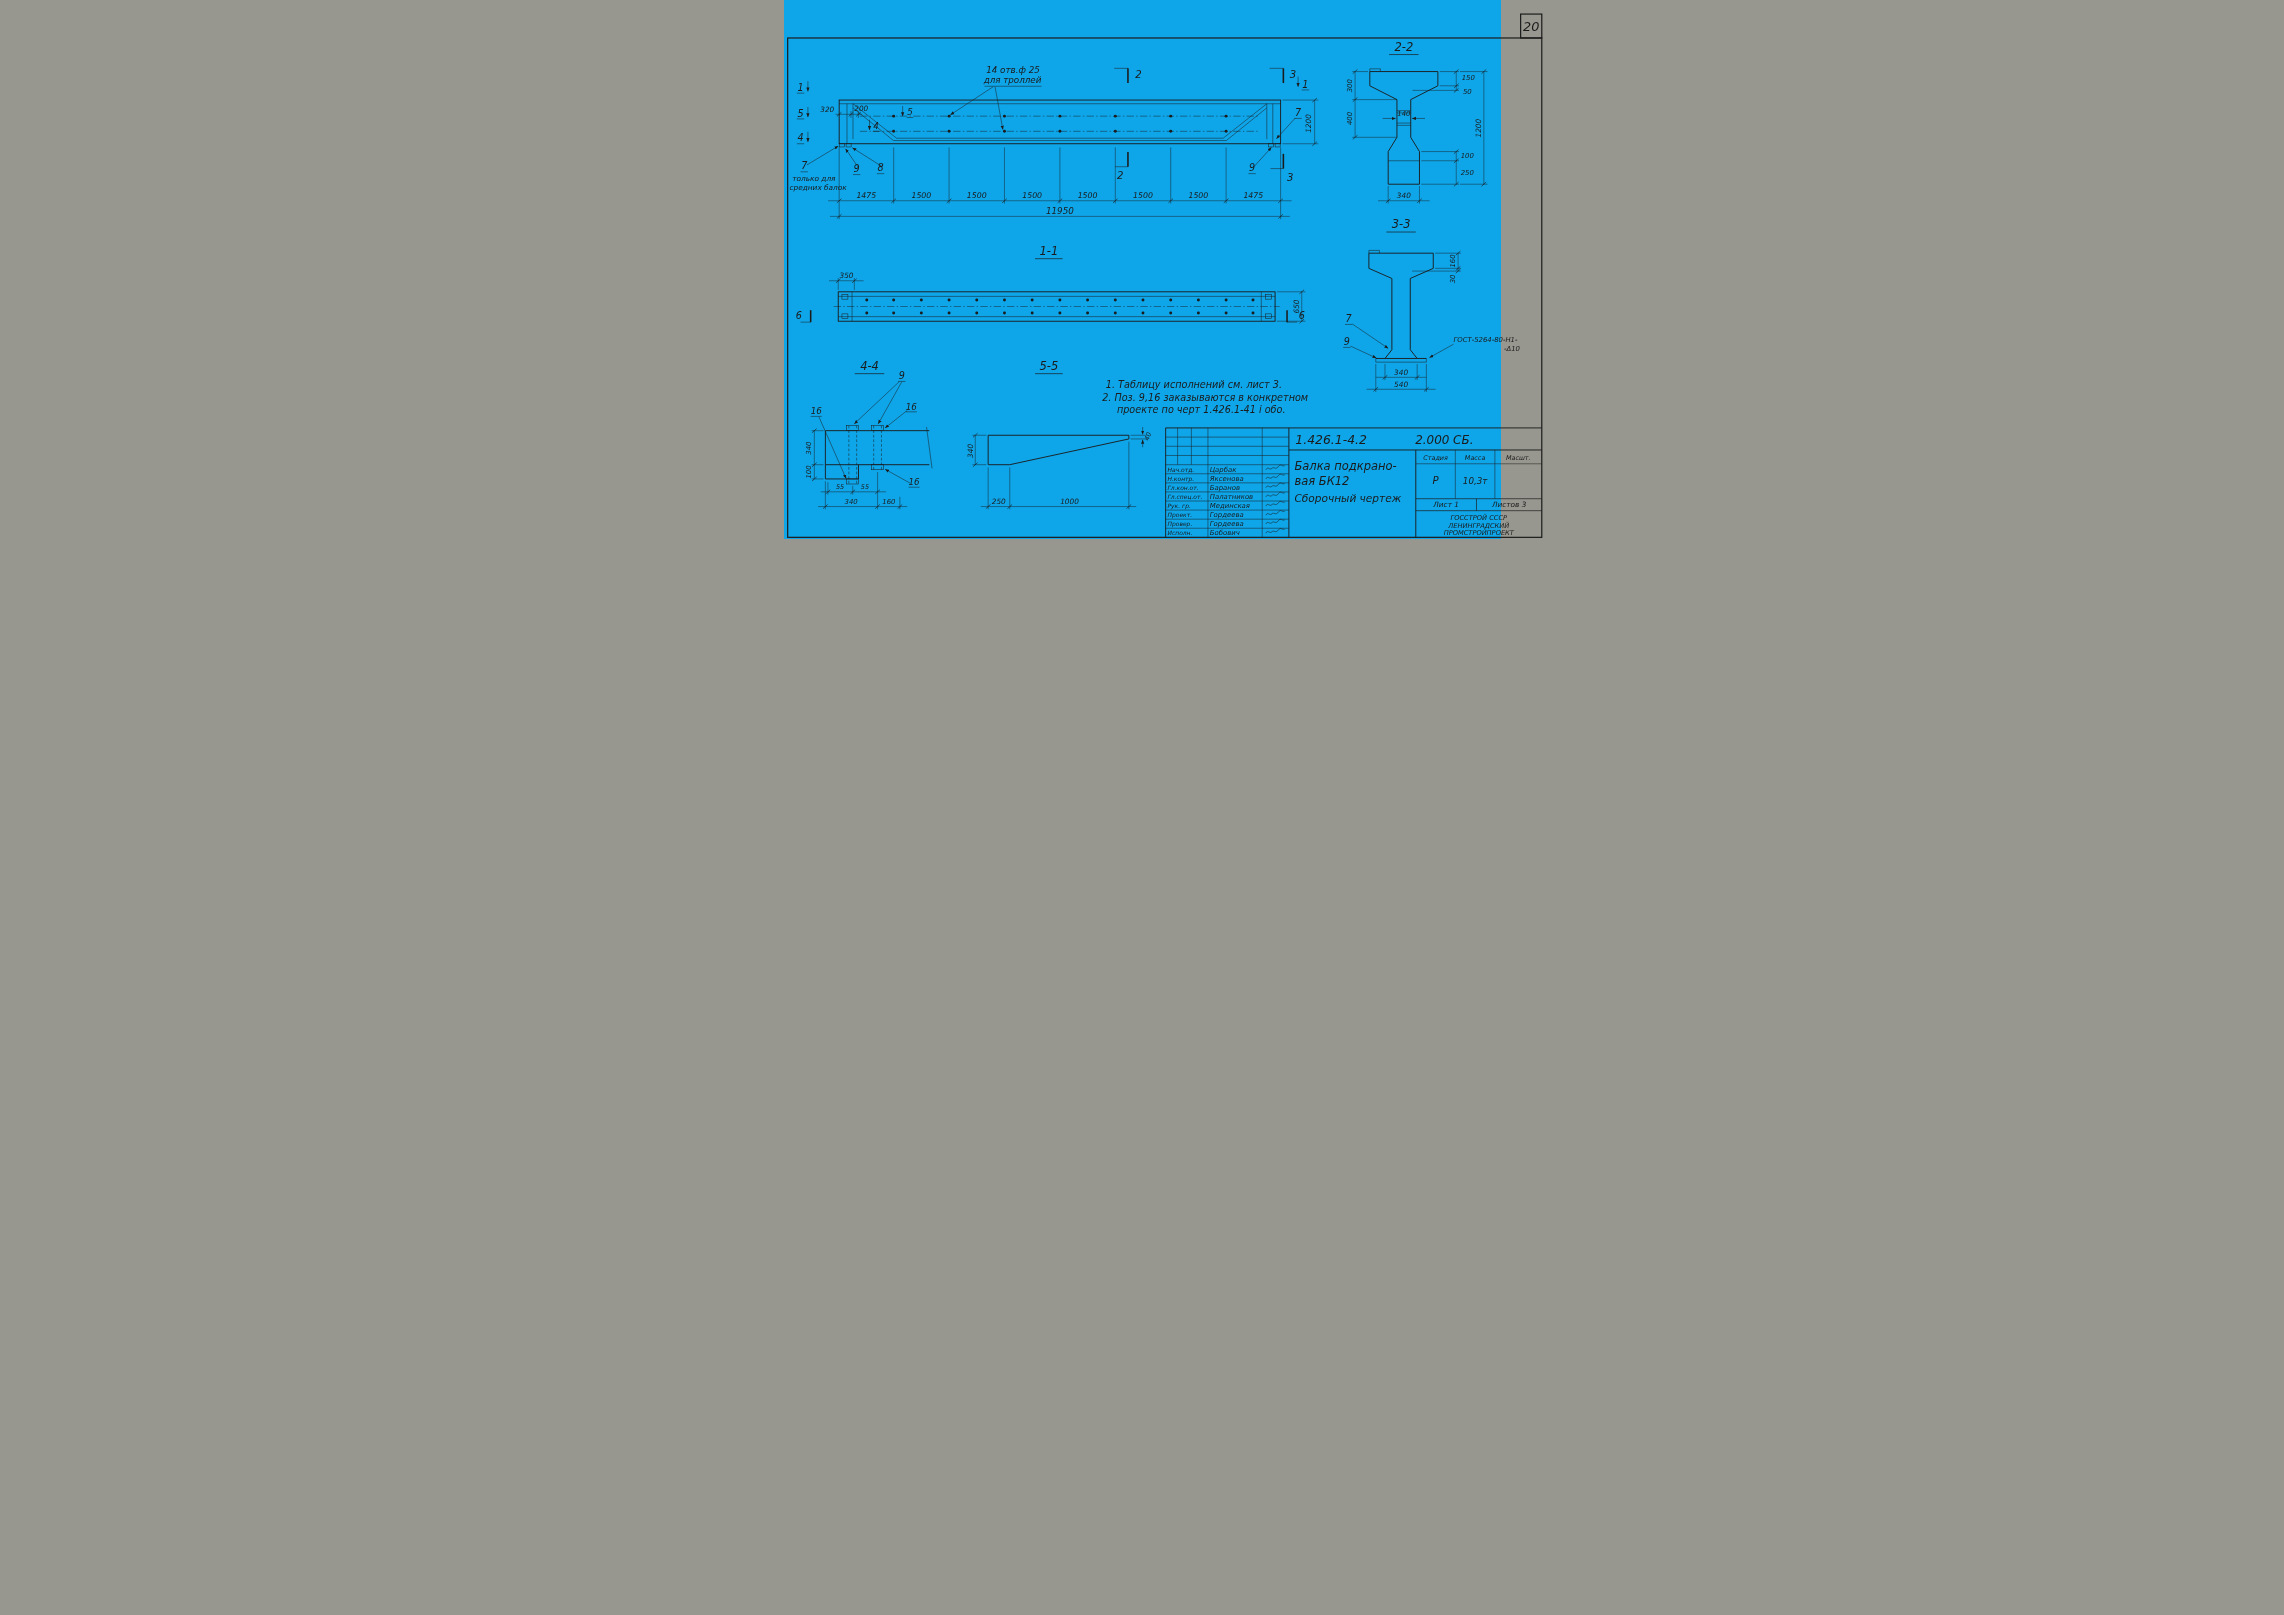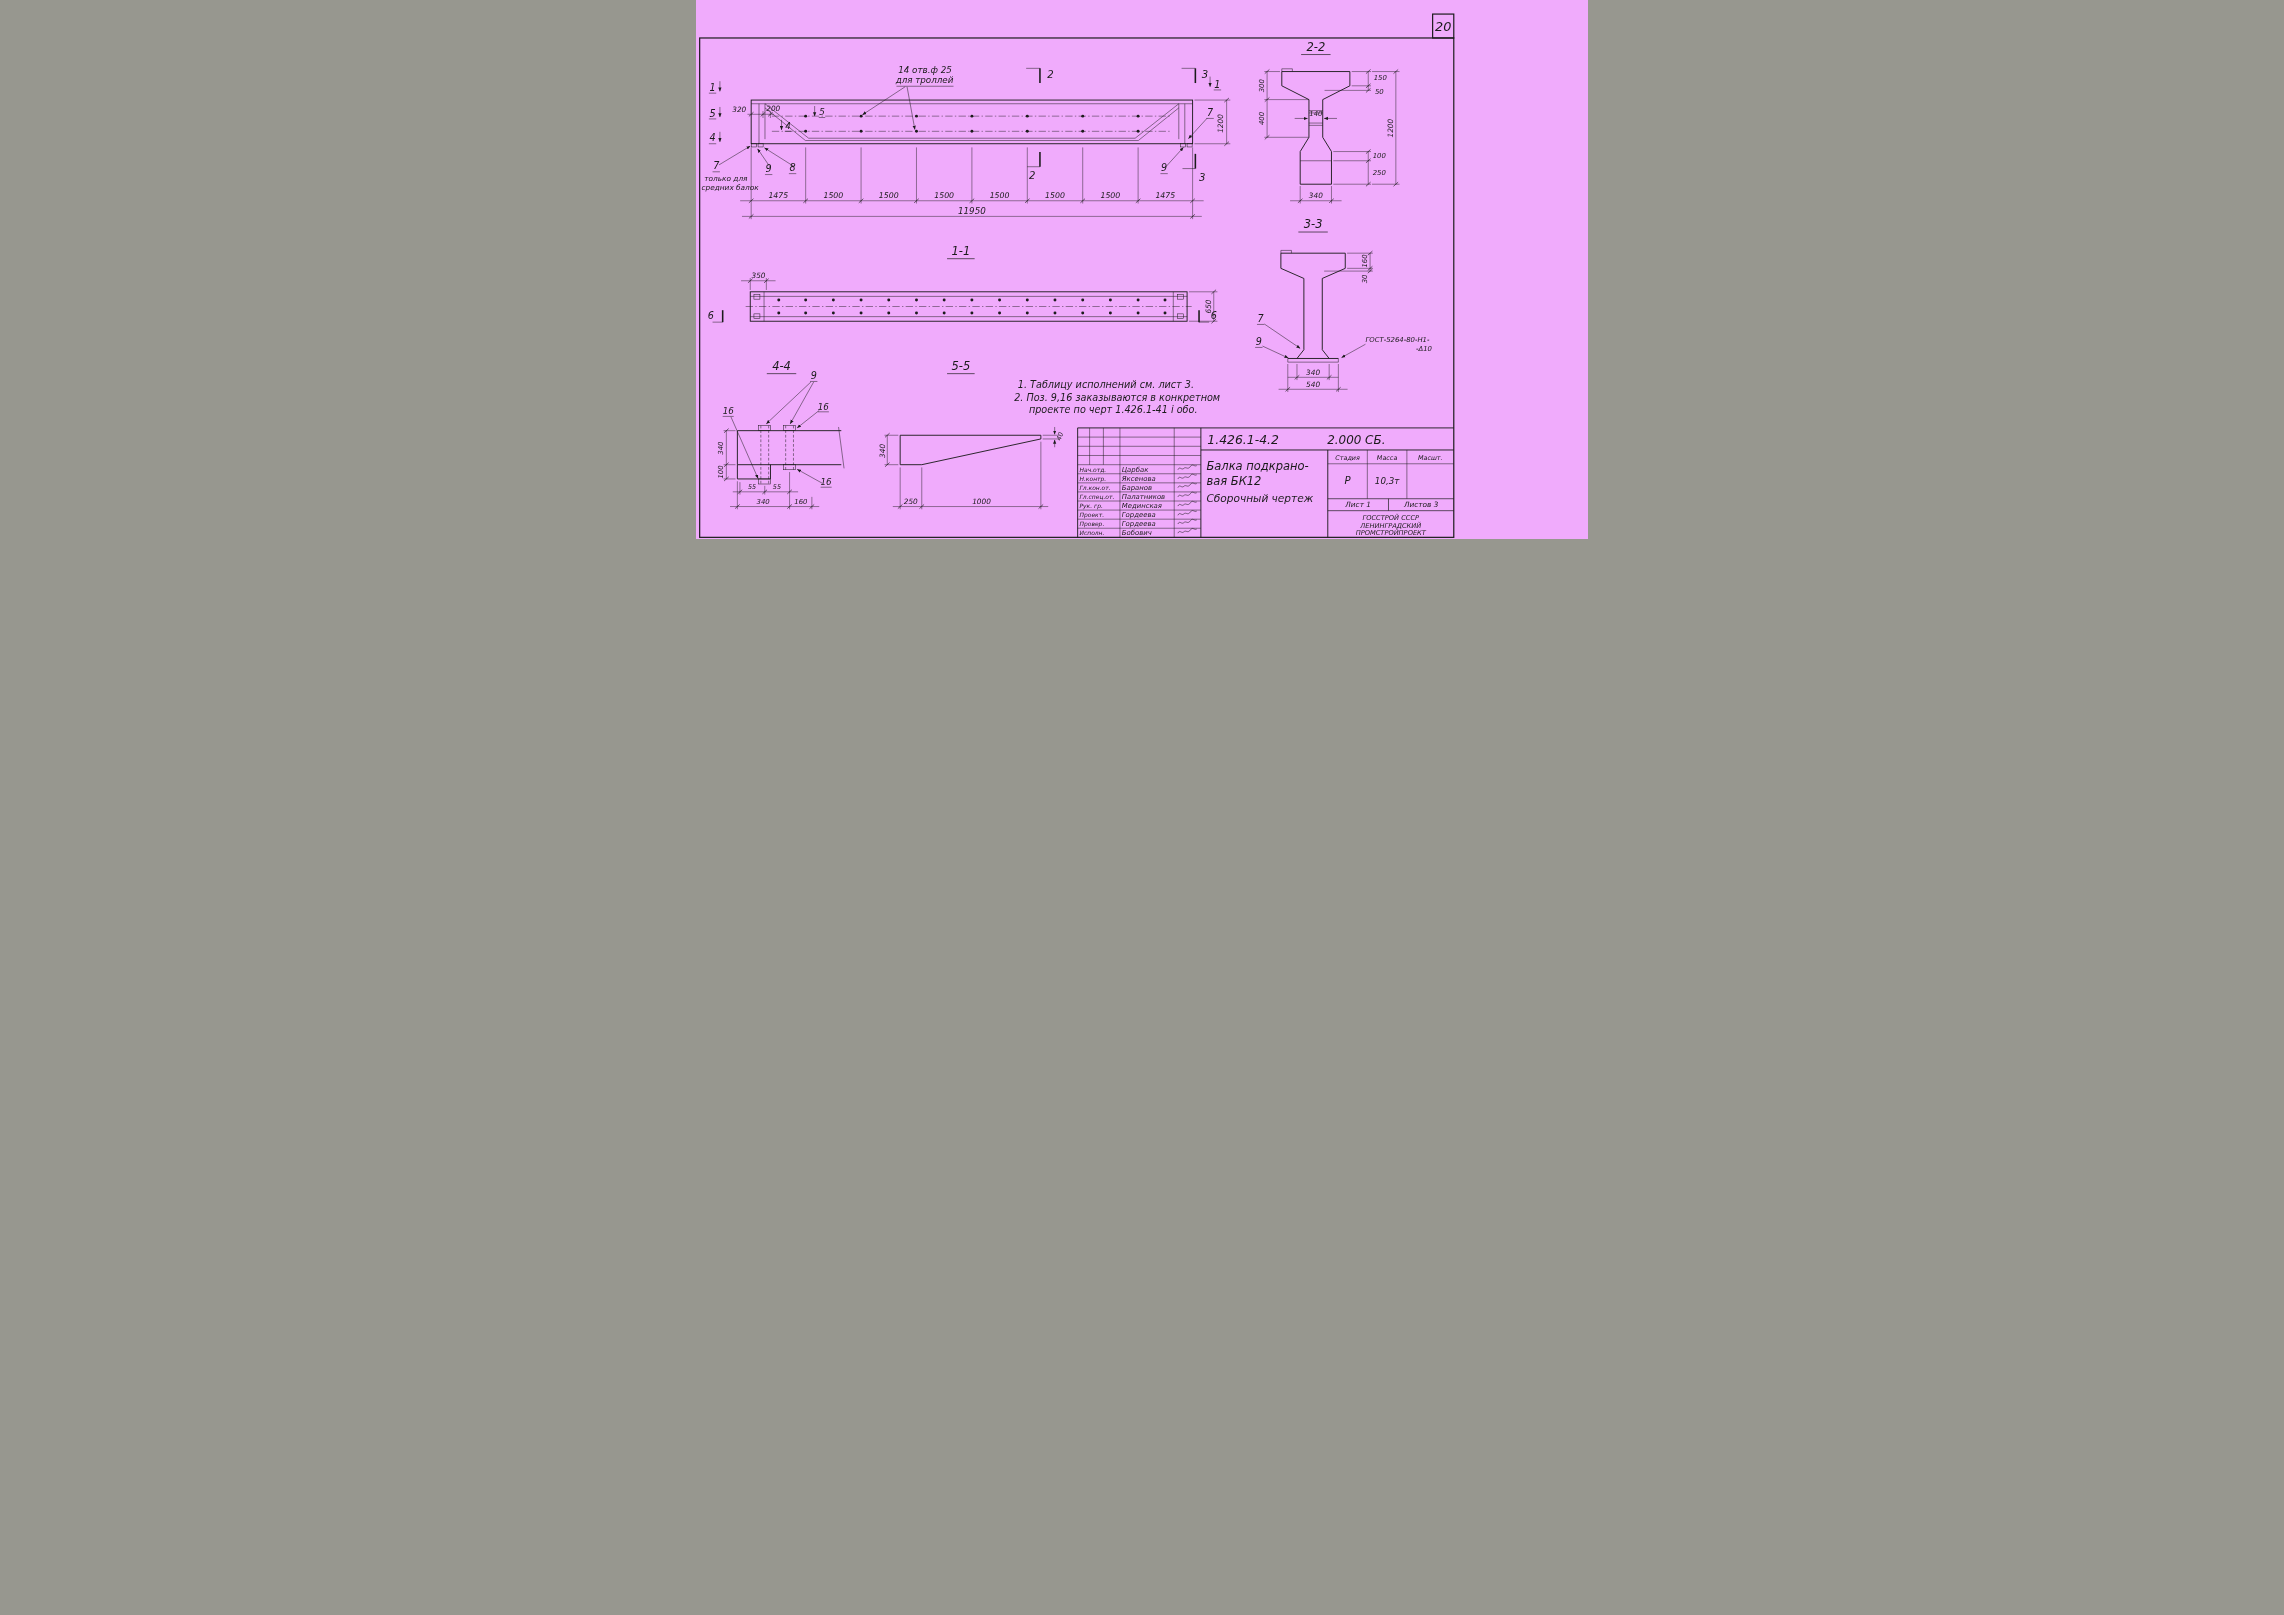--- a/index.html
+++ b/index.html
@@ -1,17 +1,17 @@
 <!DOCTYPE html>
 <html style="font-size:7.4px"><head>
 <meta charset="utf-8">
 <style>
   *{box-sizing:border-box}
   html,body{margin:0;padding:0;background:#97978f;}
-  .stage{width:892px;height:539px;margin:0 auto;background:#f0abfc;position:relative;font-family:"DejaVu Sans",sans-serif;}
+  .stage{width:717px;height:539px;margin:0 auto;background:#0ea5e9;position:relative;font-family:"DejaVu Sans",sans-serif;}
   svg{display:block}
   svg text{font-family:"DejaVu Sans",sans-serif;font-style:italic;fill:#1b1b1b;}
   .frame{stroke:#1b1b1b;stroke-width:2.6;fill:none}
   .s1{stroke:#1b1b1b;stroke-width:2;fill:none}
   .s2{stroke:#1b1b1b;stroke-width:1.1;fill:none}
   .s3{stroke:#1b1b1b;stroke-width:1.5;fill:none}
   .dim{stroke:#1b1b1b;stroke-width:1;fill:none}
   .dd{stroke:#1b1b1b;stroke-width:1;fill:none;stroke-dasharray:16 5 3 5}
   .dash{stroke:#1b1b1b;stroke-width:1.1;fill:none;stroke-dasharray:6 4}
   .ld{stroke:#1b1b1b;stroke-width:1.1;fill:none;marker-end:url(#arr)}

